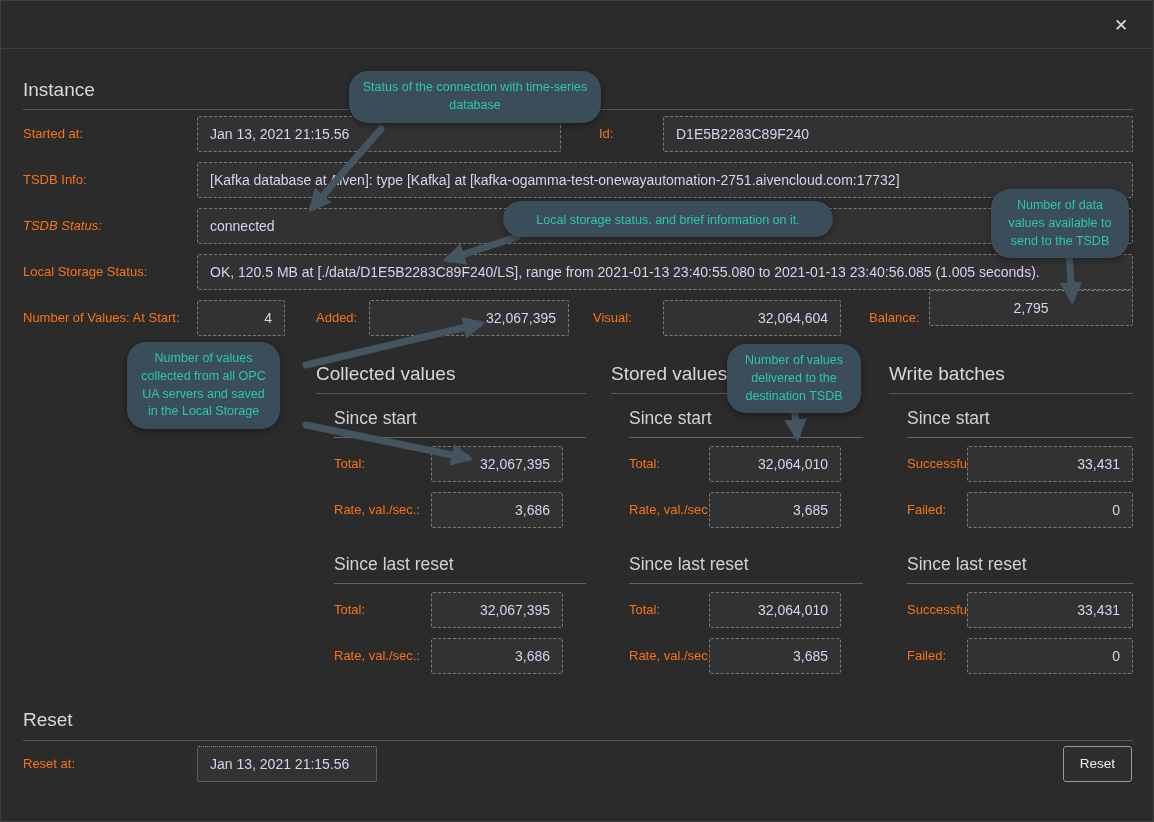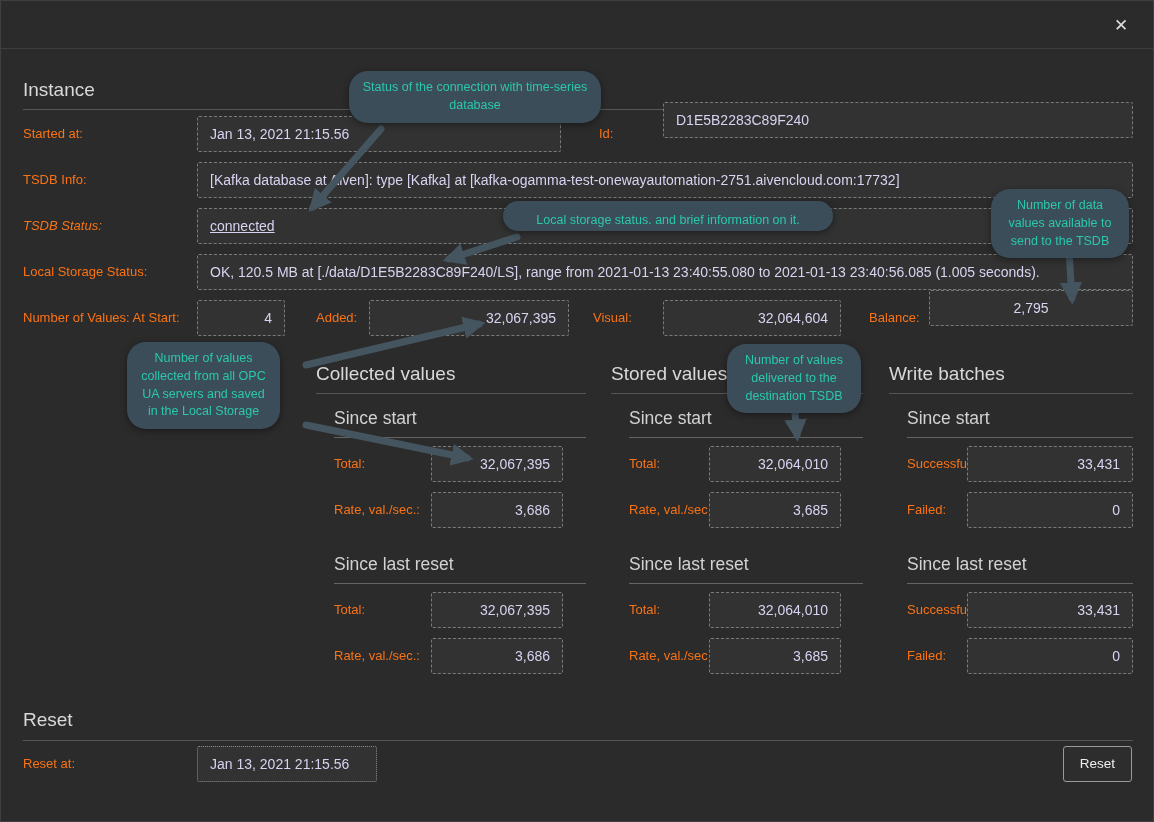--- a/index.html
+++ b/index.html
@@ -36,27 +36,27 @@
   <div class="titlebar">
     <div class="close">✕</div>
   </div>
 
   <div class="h1" style="left:22px;top:78px;">Instance</div>
   <div class="rule" style="left:22px;top:108px;width:1110px;"></div>
 
   <div class="lbl" style="left:22px;top:115px;">Started at:</div>
   <div class="fld" style="left:196px;top:115px;width:364px;">Jan 13, 2021 21:15.56</div>
   <div class="lbl" style="left:598px;top:115px;">Id:</div>
-  <div class="fld" style="left:662px;top:101px;width:470px;">D1E5B2283C89F240</div>
+  <div class="fld" style="left:662px;top:115px;width:470px;">D1E5B2283C89F240</div>
 
   <div class="lbl" style="left:22px;top:161px;">TSDB Info:</div>
   <div class="fld" style="left:196px;top:161px;width:936px;">[Kafka database at Aiven]: type [Kafka] at [kafka-ogamma-test-onewayautomation-2751.aivencloud.com:17732]</div>
 
   <div class="lbl" style="left:22px;top:207px;font-style:italic;">TSDB Status:</div>
-  <div class="fld" style="left:196px;top:207px;width:936px;text-decoration:underline;">connected</div>
+  <div class="fld" style="left:196px;top:207px;width:936px;">connected</div>
 
   <div class="lbl" style="left:22px;top:253px;">Local Storage Status:</div>
   <div class="fld" style="left:196px;top:253px;width:936px;">OK, 120.5 MB at [./data/D1E5B2283C89F240/LS], range from 2021-01-13 23:40:55.080 to 2021-01-13 23:40:56.085 (1.005 seconds).</div>
 
   <div class="lbl" style="left:22px;top:299px;">Number of Values: At Start:</div>
   <div class="fld num" style="left:196px;top:299px;width:88px;">4</div>
   <div class="lbl" style="left:315px;top:299px;">Added:</div>
   <div class="fld num" style="left:368px;top:299px;width:200px;">32,067,395</div>
   <div class="lbl" style="left:592px;top:299px;">Visual:</div>
   <div class="fld num" style="left:662px;top:299px;width:178px;">32,064,604</div>
@@ -122,18 +122,18 @@
     </defs>
     <line x1="380" y1="128" x2="312" y2="206" stroke="#44555f" stroke-width="7" stroke-linecap="round" marker-end="url(#ah)"></line>
     <line x1="516" y1="236" x2="448" y2="258" stroke="#44555f" stroke-width="7" stroke-linecap="round" marker-end="url(#ah)"></line>
     <line x1="1068" y1="250" x2="1071" y2="297" stroke="#44555f" stroke-width="7" stroke-linecap="round" marker-end="url(#ah)"></line>
     <line x1="305" y1="364" x2="478" y2="323" stroke="#44555f" stroke-width="7" stroke-linecap="round" marker-end="url(#ah)"></line>
     <line x1="305" y1="424" x2="466" y2="457" stroke="#44555f" stroke-width="7" stroke-linecap="round" marker-end="url(#ah)"></line>
     <line x1="793" y1="402" x2="796" y2="434" stroke="#44555f" stroke-width="7" stroke-linecap="round" marker-end="url(#ah)"></line>
   </svg>
 
   <div class="tip" style="left:348px;top:70px;width:252px;">Status of the connection with time-series database</div>
-  <div class="tip" style="left:502px;top:200px;width:330px;height:30px;line-height:22px;">Local storage status. and brief information on it.</div>
+  <div class="tip" style="left:502px;top:200px;width:330px;height:36px;line-height:22px;">Local storage status. and brief information on it.</div>
   <div class="tip" style="left:990px;top:188px;width:138px;">Number of data values available to send to the TSDB</div>
   <div class="tip" style="left:126px;top:341px;width:153px;">Number of values collected from all OPC UA servers and saved in the Local Storage</div>
   <div class="tip" style="left:726px;top:343px;width:134px;">Number of values delivered to the destination TSDB</div>
 
 </div>
 
 </body></html>

